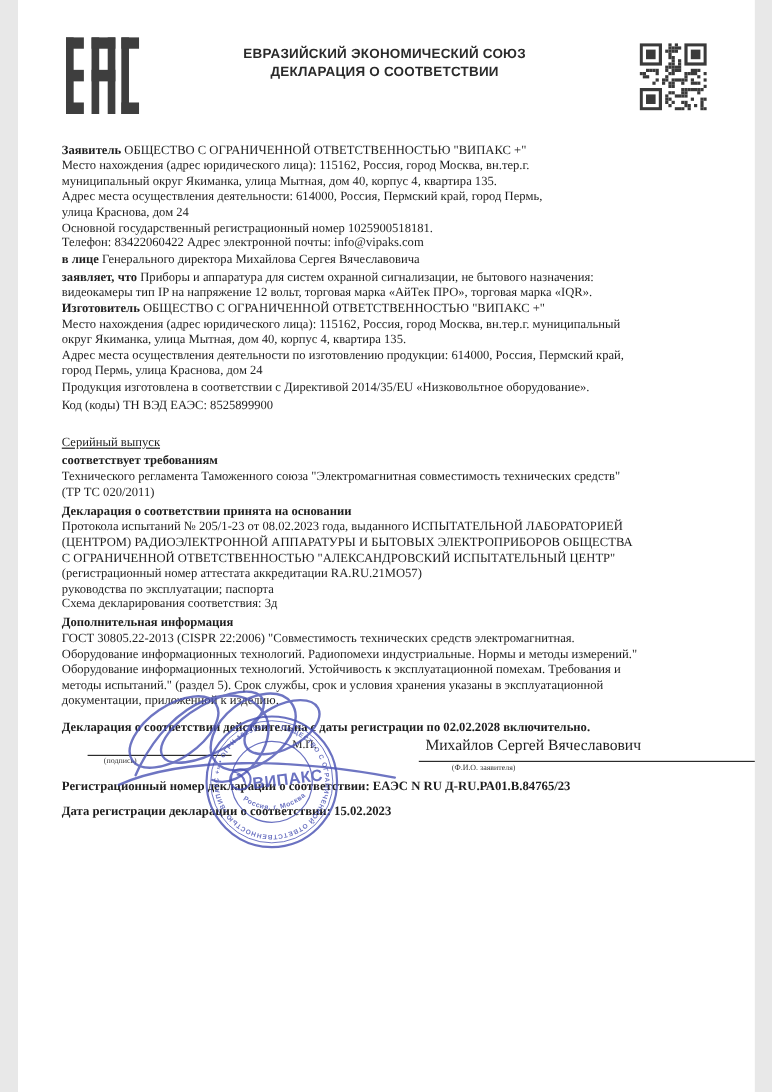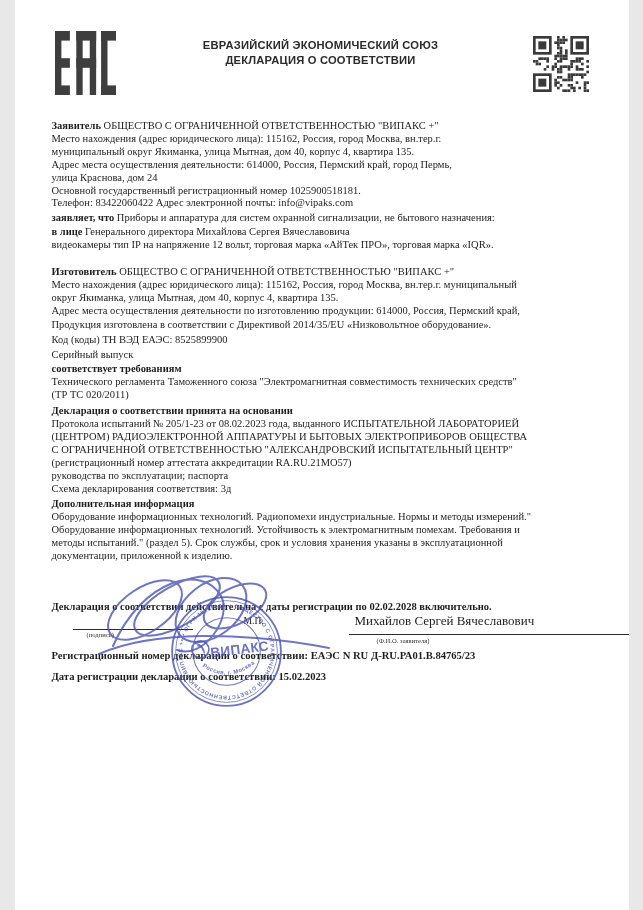--- a/index.html
+++ b/index.html
@@ -189,43 +189,45 @@
     </svg>
 
   <div id="body-lines">
       <div class="tline"><b>Заявитель</b> ОБЩЕСТВО С ОГРАНИЧЕННОЙ ОТВЕТСТВЕННОСТЬЮ "ВИПАКС +"</div>
       <div class="tline">Место нахождения (адрес юридического лица): 115162, Россия, город Москва, вн.тер.г.</div>
       <div class="tline">муниципальный округ Якиманка, улица Мытная, дом 40, корпус 4, квартира 135.</div>
       <div class="tline">Адрес места осуществления деятельности: 614000, Россия, Пермский край, город Пермь,</div>
       <div class="tline">улица Краснова, дом 24</div>
       <div class="tline">Основной государственный регистрационный номер 1025900518181.</div>
       <div class="tline">Телефон: 83422060422 Адрес электронной почты: info@vipaks.com</div>
+      <div class="tline" style="margin-top: 1px;"><b>в лице</b> Генерального директора Михайлова Сергея Вячеславовича</div>
       <div class="tline" style="margin-top: 2px;"><b>заявляет, что</b> Приборы и аппаратура для систем охранной сигнализации, не бытового назначения:</div>
-      <div class="tline" style="margin-top: 1px;"><b>в лице</b> Генерального директора Михайлова Сергея Вячеславовича</div>
       <div class="tline">видеокамеры тип IP на напряжение 12 вольт, торговая марка «АйТек ПРО», торговая марка «IQR».</div>
-      <div class="tline" style="margin-top: 14px;"><b>Изготовитель</b> ОБЩЕСТВО С ОГРАНИЧЕННОЙ ОТВЕТСТВЕННОСТЬЮ "ВИПАКС +"</div>
+      <div class="tline" style="margin-top: 0;"><b>Изготовитель</b> ОБЩЕСТВО С ОГРАНИЧЕННОЙ ОТВЕТСТВЕННОСТЬЮ "ВИПАКС +"</div>
       <div class="tline">Место нахождения (адрес юридического лица): 115162, Россия, город Москва, вн.тер.г. муниципальный</div>
       <div class="tline">округ Якиманка, улица Мытная, дом 40, корпус 4, квартира 135.</div>
       <div class="tline">Адрес места осуществления деятельности по изготовлению продукции: 614000, Россия, Пермский край,</div>
+      <div class="tline">город Пермь, улица Краснова, дом 24</div>
       <div class="tline" style="margin-top: 1px;">Продукция изготовлена в соответствии с Директивой 2014/35/EU «Низковольтное оборудование».</div>
       <div class="tline" style="margin-top: 2px;">Код (коды) ТН ВЭД ЕАЭС: 8525899900</div>
-      <div class="tline" style="margin-top: 2px;">Серийный выпуск</div>
+      <div class="tline" style="margin-top: 19px; text-decoration: underline;">Серийный выпуск</div>
       <div class="tline" style="margin-top: 2px;"><b>соответствует требованиям</b></div>
       <div class="tline">Технического регламента Таможенного союза "Электромагнитная совместимость технических средств"</div>
       <div class="tline">(ТР ТС 020/2011)</div>
       <div class="tline" style="margin-top: 3px;"><b>Декларация о соответствии принята на основании</b></div>
       <div class="tline">Протокола испытаний № 205/1-23 от 08.02.2023 года, выданного ИСПЫТАТЕЛЬНОЙ ЛАБОРАТОРИЕЙ</div>
       <div class="tline">(ЦЕНТРОМ) РАДИОЭЛЕКТРОННОЙ АППАРАТУРЫ И БЫТОВЫХ ЭЛЕКТРОПРИБОРОВ ОБЩЕСТВА</div>
       <div class="tline">С ОГРАНИЧЕННОЙ ОТВЕТСТВЕННОСТЬЮ "АЛЕКСАНДРОВСКИЙ ИСПЫТАТЕЛЬНЫЙ ЦЕНТР"</div>
       <div class="tline">(регистрационный номер аттестата аккредитации RA.RU.21МО57)</div>
       <div class="tline">руководства по эксплуатации; паспорта</div>
       <div class="tline">Схема декларирования соответствия: 3д</div>
       <div class="tline" style="margin-top: 3px;"><b>Дополнительная информация</b></div>
+      <div class="tline">ГОСТ 30805.22-2013 (CISPR 22:2006) "Совместимость технических средств электромагнитная.</div>
       <div class="tline">Оборудование информационных технологий. Радиопомехи индустриальные. Нормы и методы измерений."</div>
-      <div class="tline">Оборудование информационных технологий. Устойчивость к электромагнитным помехам. Требования и</div>
+      <div class="tline">Оборудование информационных технологий. Устойчивость к эксплуатационной помехам. Требования и</div>
       <div class="tline">методы испытаний." (раздел 5). Срок службы, срок и условия хранения указаны в эксплуатационной</div>
       <div class="tline">документации, приложенной к изделию.</div>
     </div>
 
   <div class="abs" id="validity">Декларация о соответствии действительна с даты регистрации по 02.02.2028 включительно.</div>
 
   <div class="abs sigline" id="sigline-left"></div>
   <div class="abs tinylabel" id="podpis-label">(подпись)</div>
   <div class="abs" id="mp-label">М.П.</div>
   <div class="abs" id="fio-value">Михайлов Сергей Вячеславович</div>

